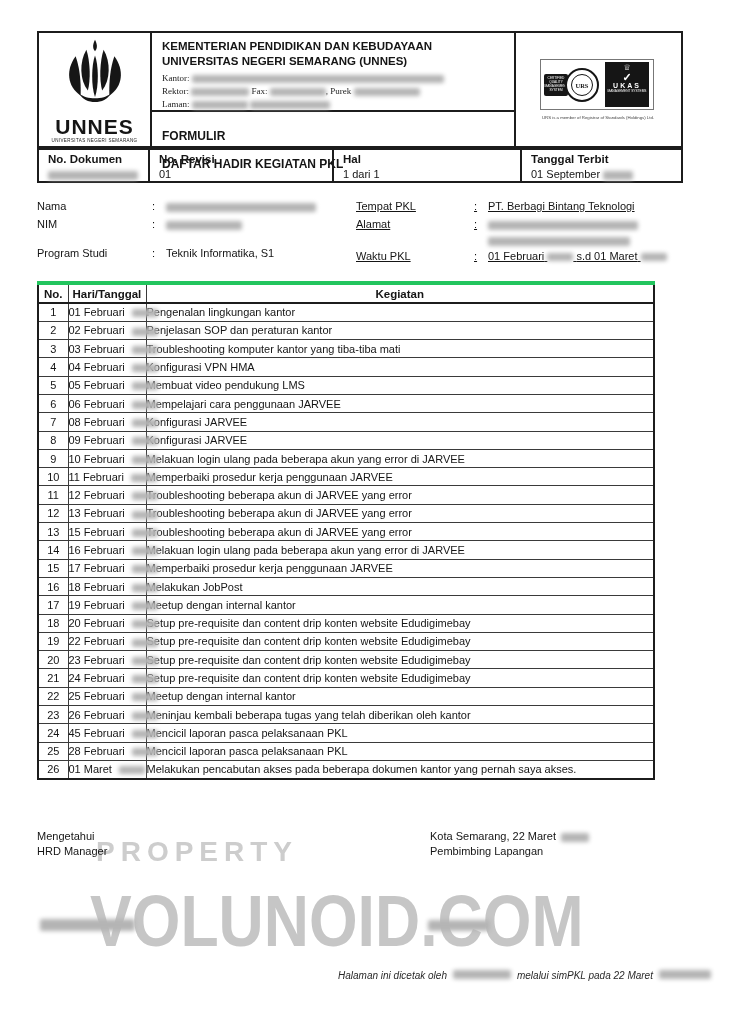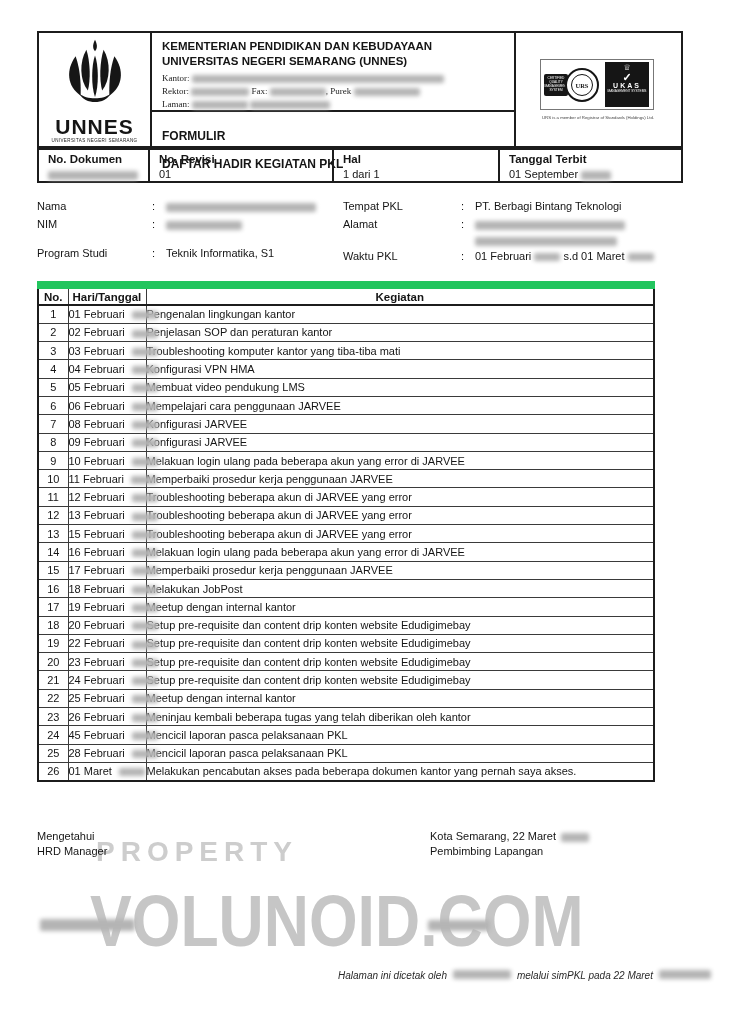--- a/index.html
+++ b/index.html
@@ -62,40 +62,40 @@
   }
   
   .doc-info {
     position:absolute; left:37px; top:148px; width:646px; height:35px;
     border:2px solid #1c1c1c; display:flex;
   }
   .doc-cell { padding:2px 0 0 9px; border-right:2px solid #1c1c1c; }
   .doc-cell:last-child { border-right:none; }
   .doc-cell .label { font-weight:bold; font-size:11.5px; line-height:15px; }
   .doc-cell .value { font-size:11px; line-height:14px; }
-  .dc1 { width:111px; } .dc2 { width:184px; } .dc3 { width:166px; } .dc4 { flex:1; }
+  .dc1 { width:111px; } .dc2 { width:184px; } .dc3 { width:188px; } .dc4 { flex:1; }
   
   .bio-col { position:absolute; font-size:11px; line-height:14px; }
   .bio-left { left:37px; top:199px; width:320px; }
-  .bio-right { left:343px; top:199px; width:350px; }
+  .bio-right { left:356px; top:199px; width:350px;text-decoration:underline; }
   .bio-row { display:flex; }
   .bio-left .bl { width:115px; }
   .bio-right .bl { width:118px; }
   .bc { width:14px; }
   .bv { flex:1; }
   .mb4 { margin-bottom:4px; } .mb12 { margin-bottom:15px; } .mb3 { margin-bottom:3px; }
   .bio-col .redact { height:9px; }
   
   .activity-table {
     position:absolute; left:37px; top:281px; width:616px;
     border-collapse:collapse; table-layout:fixed; font-size:11px; color:#151515;
   }
   .activity-table th, .activity-table td { border:1px solid #3a3a3a; }
   .activity-table thead th {
-    border-top:8px solid #22c55e; border-bottom:2px solid #1c1c1c;
+    border-top:4px solid #22c55e; border-bottom:2px solid #1c1c1c;
     font-size:11.5px; height:20px; font-weight:bold;
   }
   .activity-table th:first-child, .activity-table td:first-child { border-left:2px solid #1c1c1c; }
   .activity-table th:last-child, .activity-table td:last-child { border-right:2px solid #1c1c1c;border-radius:9px; }
   .activity-table tbody tr:last-child td { border-bottom:2px solid #1c1c1c; }
   .col-no { width:30px; } .col-date { width:78px; } .col-act { width:508px; }
   .activity-table td { height:18.3px; padding:0; }
   .c-no { text-align:center; }
   .c-date { padding-left:4px; white-space:nowrap; }
   .th-date { text-align:left; padding-left:4px; }

